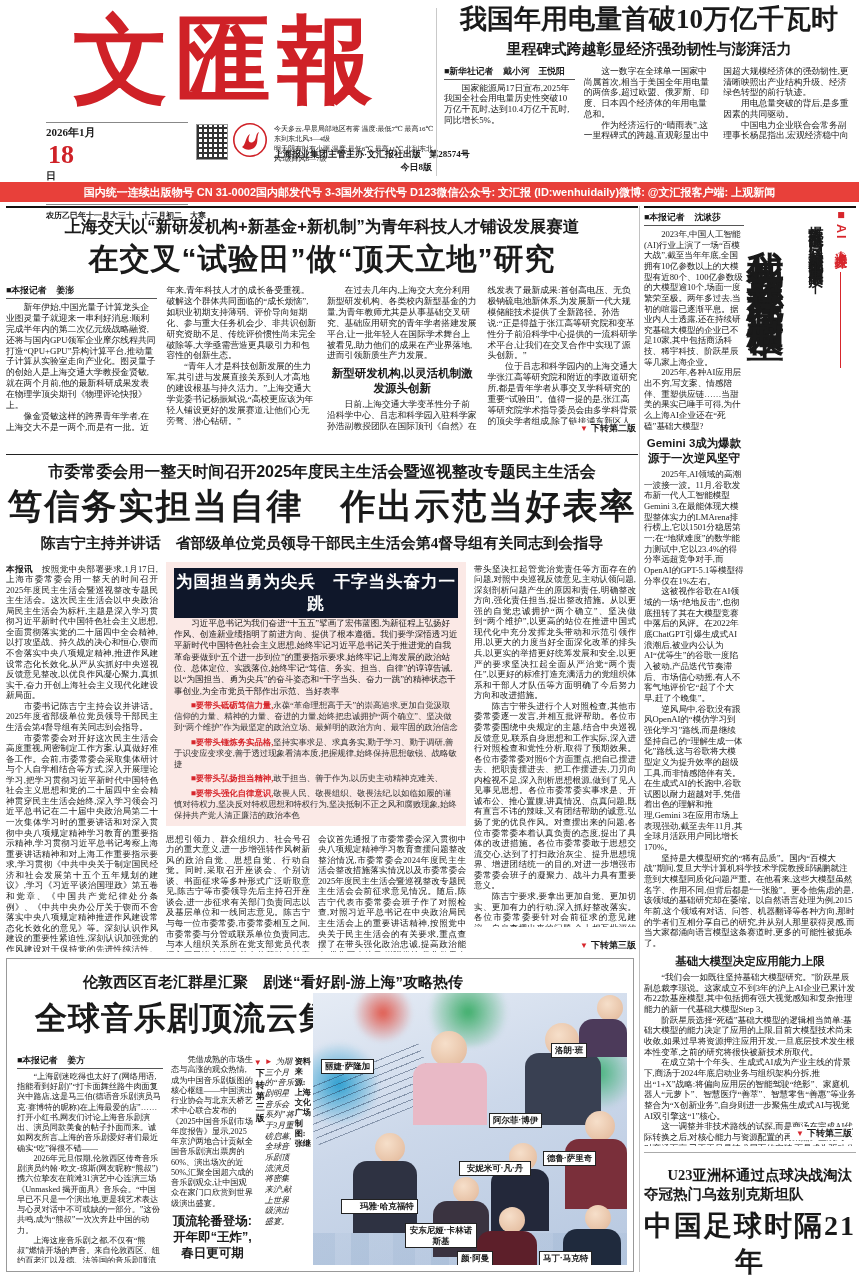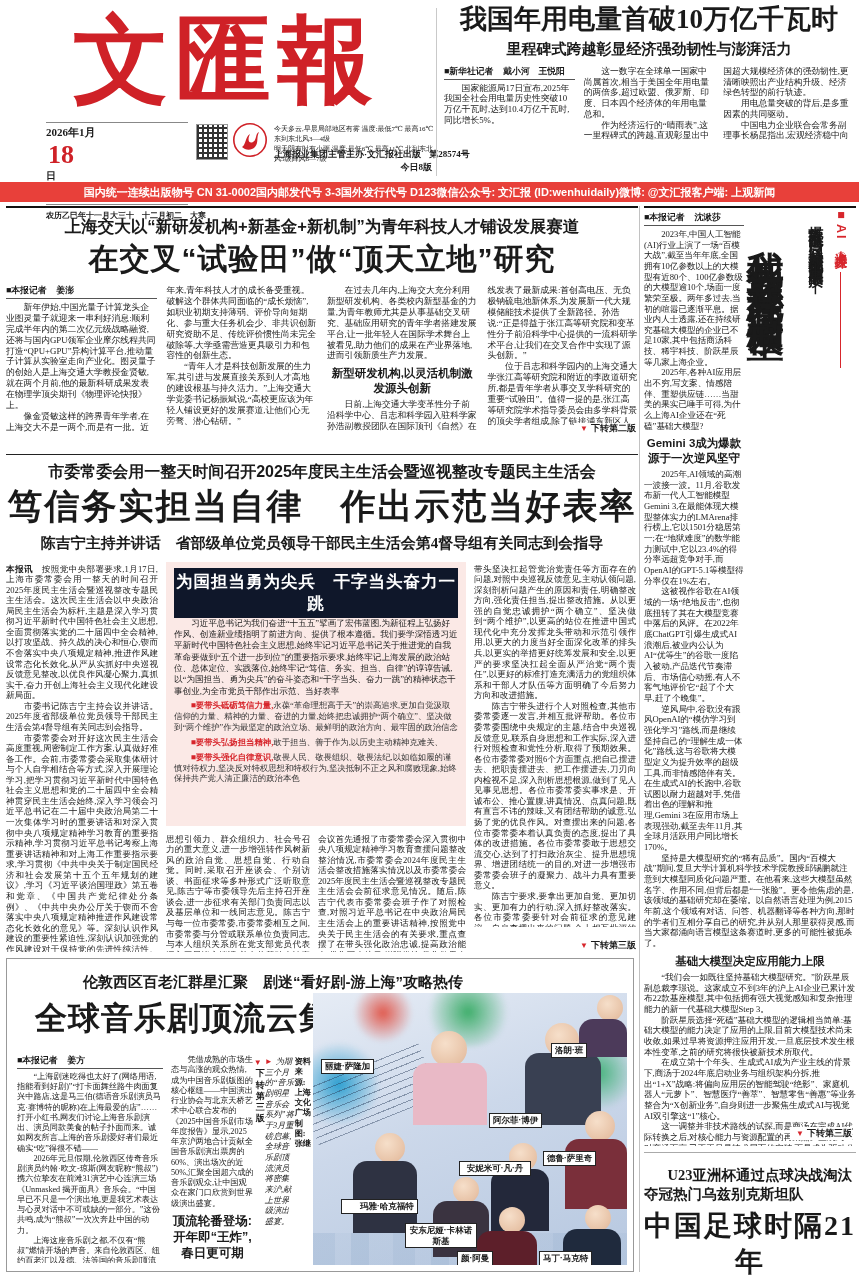--- a/index.html
+++ b/index.html
@@ -223,20 +223,21 @@
     <div class="cmt-body">
 
       <div class="cmt-col cmt-col1"><span class="cmt-lead">本报讯</span><span>　按照党中央部署要求,1月17日,上海市委常委会用一整天的时间召开2025年度民主生活会暨巡视整改专题民主生活会。这次民主生活会以中央政治局民主生活会为标杆,主题是深入学习贯彻习近平新时代中国特色社会主义思想,全面贯彻落实党的二十届四中全会精神,以打攻坚战、持久战的决心和恒心,锲而不舍落实中央八项规定精神,推进作风建设常态化长效化,从严从实抓好中央巡视反馈意见整改,以优良作风凝心聚力,真抓实干,奋力开创上海社会主义现代化建设新局面。
 　　市委书记陈吉宁主持会议并讲话。2025年度省部级单位党员领导干部民主生活会第4督导组有关同志到会指导。
 　　市委常委会对开好这次民主生活会高度重视,周密制定工作方案,认真做好准备工作。会前,市委常委会采取集体研讨与个人自学相结合等方式,深入开展理论学习,把学习贯彻习近平新时代中国特色社会主义思想和党的二十届四中全会精神贯穿民主生活会始终,深入学习领会习近平总书记在二十届中央政治局第二十一次集体学习时的重要讲话和对深入贯彻中央八项规定精神学习教育的重要指示精神,学习贯彻习近平总书记考察上海重要讲话精神和对上海工作重要指示要求,学习贯彻《中共中央关于制定国民经济和社会发展第十五个五年规划的建议》,学习《习近平谈治国理政》第五卷和党章、《中国共产党纪律处分条例》、《中共中央办公厅关于锲而不舍落实中央八项规定精神推进作风建设常态化长效化的意见》等。深刻认识作风建设的重要性紧迫性,深刻认识加强党的作风建设对于保持党的先进性纯洁性、巩固党的长期执政根基的重大意义,对于增强党的政治领导力、</span></div>
 
       <div class="pinkbox">
         <div class="pink-title">为国担当勇为尖兵　干字当头奋力一跳</div>
         <div class="pink-intro">习近平总书记为我们奋进“十五五”擘画了宏伟蓝图,为新征程上弘扬好作风、创造新业绩指明了前进方向、提供了根本遵循。我们要学深悟透习近平新时代中国特色社会主义思想,始终牢记习近平总书记关于推进党的自我革命要做到“五个进一步到位”的重要指示要求,始终牢记上海发展的政治站位、总体定位、实践落位,始终牢记“笃信、务实、担当、自律”的谆谆告诫,以“为国担当、勇为尖兵”的奋斗姿态和“干字当头、奋力一跳”的精神状态干事创业,为全市党员干部作出示范、当好表率</div>
         <div class="pink-bullet"><span class="lead">■要带头砥砺笃信力量,</span><span>永葆“革命理想高于天”的崇高追求,更加自觉汲取信仰的力量、精神的力量、奋进的力量,始终把忠诚拥护“两个确立”、坚决做到“两个维护”作为最坚定的政治立场、最鲜明的政治方向、最牢固的政治信念</span></div>
+        <div class="pink-bullet"><span class="lead">■要带头锤炼务实品格,</span><span>坚持实事求是、求真务实,勤于学习、勤于调研,善于识变应变求变,善于透过现象看清本质,把握规律,始终保持思想敏锐、战略敏捷</span></div>
         <div class="pink-bullet"><span class="lead">■要带头弘扬担当精神,</span><span>敢于担当、善于作为,以历史主动精神克难关、</span></div>
         <div class="pink-bullet"><span class="lead">■要带头强化自律意识,</span><span>敬畏人民、敬畏组织、敬畏法纪,以如临如履的谨慎对待权力,坚决反对特权思想和特权行为,坚决抵制不正之风和腐败现象,始终保持共产党人清正廉洁的政治本色</span></div>
       </div>
 
       <div class="cmt-col cmt-col2">思想引领力、群众组织力、社会号召力的重大意义,进一步增强转作风树新风的政治自觉、思想自觉、行动自觉。同时,采取召开座谈会、个别访谈、书面征求等多种形式广泛听取意见,陈吉宁等市委领导先后主持召开座谈会,进一步征求有关部门负责同志以及基层单位和一线同志意见。陈吉宁与每一位市委常委,市委常委相互之间,市委常委与分管或联系单位负责同志,与本人组织关系所在党支部党员代表深入开展谈心谈话,并在此基础上认真撰写对照检查材料,为开好民主生活会作了充分准备。</div>
       <div class="cmt-col cmt-col3">会议首先通报了市委常委会深入贯彻中央八项规定精神学习教育查摆问题整改整治情况,市委常委会2024年度民主生活会整改措施落实情况以及市委常委会2025年度民主生活会暨巡视整改专题民主生活会会前征求意见情况。随后,陈吉宁代表市委常委会班子作了对照检查,对照习近平总书记在中央政治局民主生活会上的重要讲话精神,按照党中央关于民主生活会的有关要求,重点查摆了在带头强化政治忠诚,提高政治能力,带头固本培元,增强党性,带头敬畏人民、敬畏组织、敬畏法纪,带头干事创业、担当作为,</div>
 
       <div class="cmt-col cmt-col4">
         <div class="flow">带头坚决扛起管党治党责任等方面存在的问题,对照中央巡视反馈意见,主动认领问题,深刻剖析问题产生的原因和责任,明确整改方向,强化责任担当,提出整改措施。从以更强的自觉忠诚拥护“两个确立”、坚决做到“两个维护”,以更高的站位在推进中国式现代化中充分发挥龙头带动和示范引领作用,以更大的力度当好全面深化改革的排头兵,以更实的举措更好统筹发展和安全,以更严的要求坚决扛起全面从严治党“两个责任”,以更好的标准打造充满活力的党组织体系和干部人才队伍等方面明确了今后努力方向和改进措施。
 　　陈吉宁带头进行个人对照检查,其他市委常委逐一发言,并相互批评帮助。各位市委常委围绕中央规定的主题,结合中央巡视反馈意见,联系自身思想和工作实际,深入进行对照检查和党性分析,取得了预期效果。各位市委常委对照6个方面重点,把自己摆进去、把职责摆进去、把工作摆进去,刀刃向内检视不足,深入剖析思想根源,做到了见人见事见思想。各位市委常委实事求是、开诚布公、推心置腹,讲真情况、点真问题,既有直言不讳的辣味,又有团结帮助的诚意,弘扬了党的优良作风。对查摆出来的问题,各位市委常委本着认真负责的态度,提出了具体的改进措施。各位市委常委敢于思想交流交心,达到了打扫政治灰尘、提升思想境界、增进团结统一的目的,对进一步增强市委常委会班子的凝聚力、战斗力具有重要意义。

